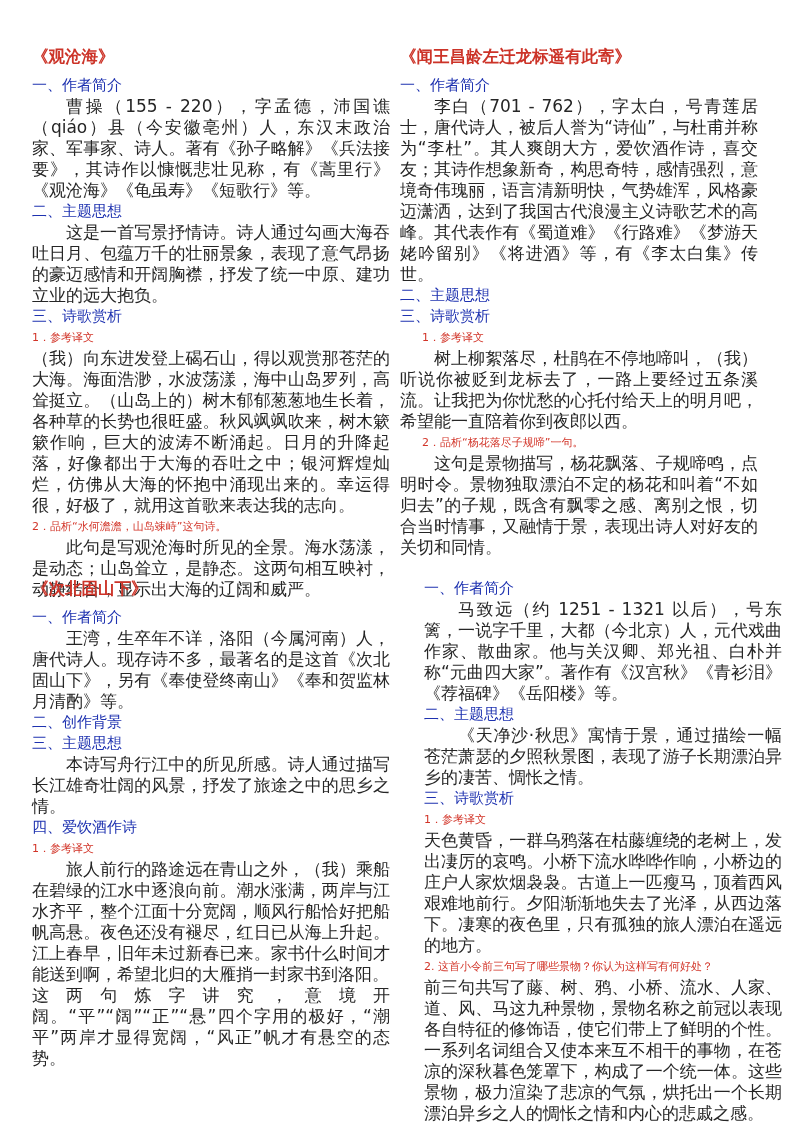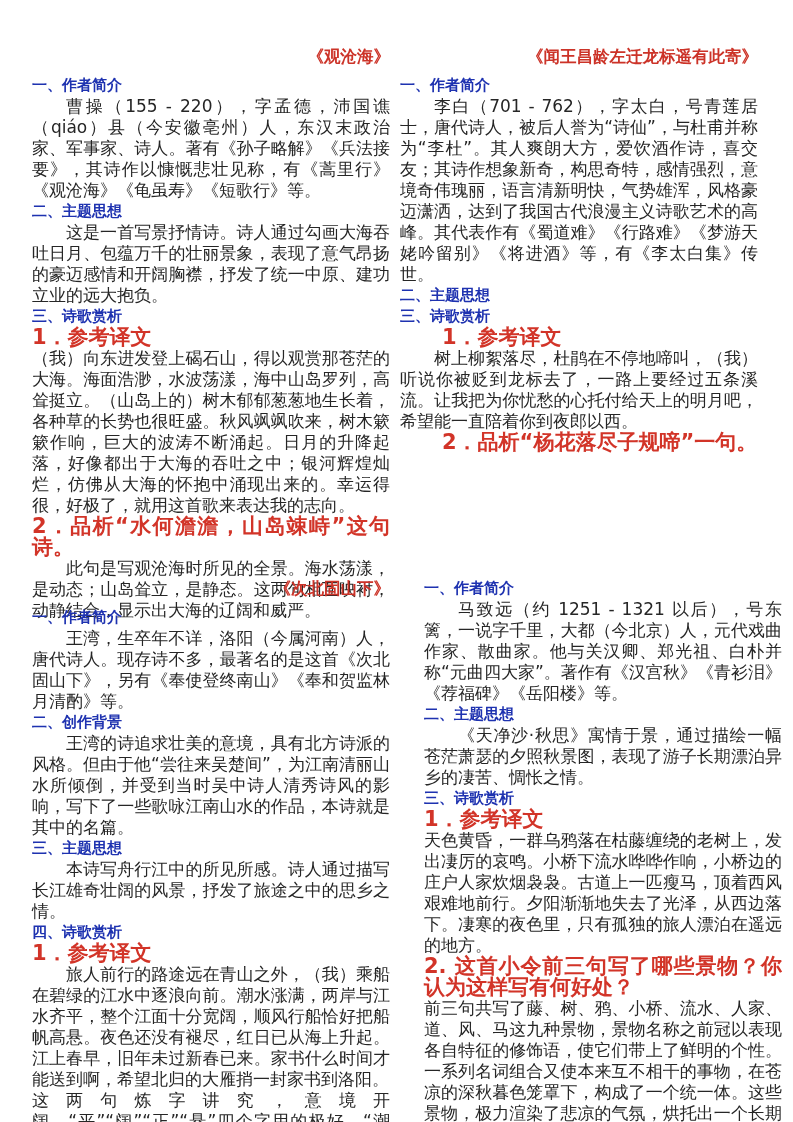--- a/index.html
+++ b/index.html
@@ -10,38 +10,38 @@
     background: #ffffff;
     overflow: hidden;
     font-family: "DejaVu Sans", "Liberation Sans", sans-serif;
   }
   .poem { position: absolute; width: 358px; }
   #sec-0 { left: 32px;  top: 46px;  }
   #sec-1 { left: 400px; top: 46px;  }
   #sec-2 { left: 32px;  top: 578px; }
   #sec-3 { left: 424px; top: 578px; }
   .poem-title {
-    text-align: right;
+    text-align: left;
     font-weight: bold;
     font-size: 16.5px;
     line-height: 22px;
     color: var(--title-red, #cc3328);
     margin-bottom: 7px;
   }
   .blocks { }
   .blk-heading {
     color: var(--heading-blue, #1e32b0);
-    font-weight: bold;
+    font-weight: normal;
     font-size: 15px;
     line-height: 21px;
   }
   .blk-subhead {
     color: var(--subhead-red, #d23428);
-    font-weight: bold;
-    font-size: 21px;
+    font-weight: normal;
+    font-size: 11px;
     line-height: 21px;
     text-align: justify;
   }
   .blk-para {
     color: var(--body-ink, #262626);
     font-size: 17px;
     line-height: 21px;
     text-align: justify;
     text-justify: inter-ideograph;
   }
@@ -70,33 +70,33 @@
   <section class="poem" id="sec-1">
     <div class="poem-title">《闻王昌龄左迁龙标遥有此寄》</div>
     <div class="blocks">
         <div class="blk-heading">一、作者简介</div>
         <div class="blk-para indent">李白（701 - 762），字太白，号青莲居士，唐代诗人，被后人誉为“诗仙”，与杜甫并称为“李杜”。其人爽朗大方，爱饮酒作诗，喜交友；其诗作想象新奇，构思奇特，感情强烈，意境奇伟瑰丽，语言清新明快，气势雄浑，风格豪迈潇洒，达到了我国古代浪漫主义诗歌艺术的高峰。其代表作有《蜀道难》《行路难》《梦游天姥吟留别》《将进酒》等，有《李太白集》传世。</div>
         <div class="blk-heading">二、主题思想</div>
         <div class="blk-heading">三、诗歌赏析</div>
         <div class="blk-subhead indent">1．参考译文</div>
         <div class="blk-para indent">树上柳絮落尽，杜鹃在不停地啼叫，（我）听说你被贬到龙标去了，一路上要经过五条溪流。让我把为你忧愁的心托付给天上的明月吧，希望能一直陪着你到夜郎以西。</div>
         <div class="blk-subhead indent">2．品析“杨花落尽子规啼”一句。</div>
+        <div class="blk-para indent">这句是景物描写，杨花飘落、子规啼鸣，点明时令。景物独取漂泊不定的杨花和叫着“不如归去”的子规，既含有飘零之感、离别之恨，切合当时情事，又融情于景，表现出诗人对好友的关切和同情。</div>
       </div>
   </section>
 
   <section class="poem" id="sec-2">
     <div class="poem-title">《次北固山下》</div>
     <div class="blocks">
         <div class="blk-heading">一、作者简介</div>
         <div class="blk-para indent">王湾，生卒年不详，洛阳（今属河南）人，唐代诗人。现存诗不多，最著名的是这首《次北固山下》，另有《奉使登终南山》《奉和贺监林月清酌》等。</div>
         <div class="blk-heading">二、创作背景</div>
-        <div class="blk-para indent">王湾的诗追求壮美的意境，具有北方诗派的风格。但由于他“尝往来吴楚间”，为江南清丽山水所倾倒，并受到当时吴中诗人清秀诗风的影响，写下了一些歌咏江南山水的作品，本诗就是其中的名篇。</div>
         <div class="blk-heading">三、主题思想</div>
         <div class="blk-para indent">本诗写舟行江中的所见所感。诗人通过描写长江雄奇壮阔的风景，抒发了旅途之中的思乡之情。</div>
-        <div class="blk-heading">四、诗歌赏析</div>
+        <div class="blk-heading">四、爱饮酒作诗</div>
         <div class="blk-subhead">1．参考译文</div>
         <div class="blk-para indent">旅人前行的路途远在青山之外，（我）乘船在碧绿的江水中逐浪向前。潮水涨满，两岸与江水齐平，整个江面十分宽阔，顺风行船恰好把船帆高悬。夜色还没有褪尽，红日已从海上升起。江上春早，旧年未过新春已来。家书什么时间才能送到啊，希望北归的大雁捎一封家书到洛阳。</div>
         <div class="blk-para">这两句炼字讲究，意境开阔。“平”“阔”“正”“悬”四个字用的极好，“潮平”两岸才显得宽阔，“风正”帆才有悬空的态势。</div>
       </div>
   </section>
 
   <section class="poem" id="sec-3">
     <div class="blocks">
         <div class="blk-heading">一、作者简介</div>
         <div class="blk-para indent">马致远（约 1251 - 1321 以后），号东篱，一说字千里，大都（今北京）人，元代戏曲作家、散曲家。他与关汉卿、郑光祖、白朴并称“元曲四大家”。著作有《汉宫秋》《青衫泪》《荐福碑》《岳阳楼》等。</div>

